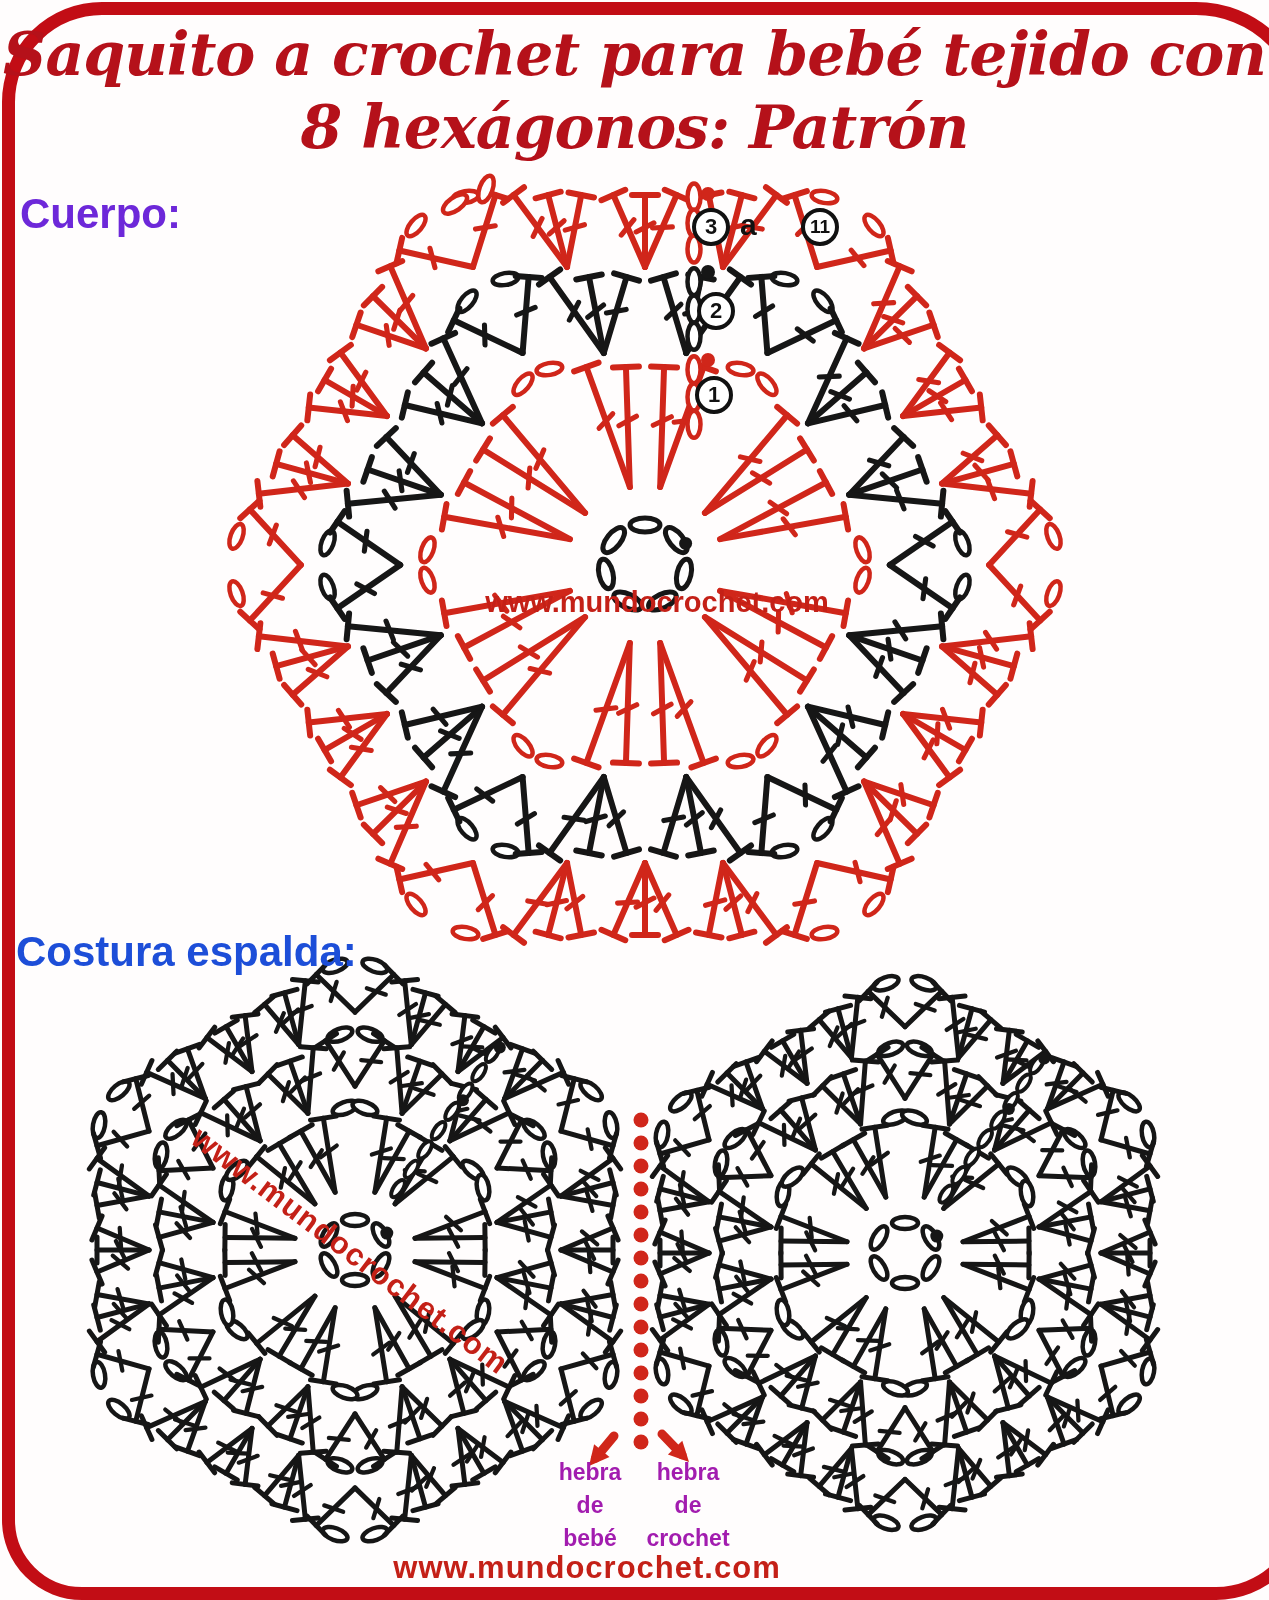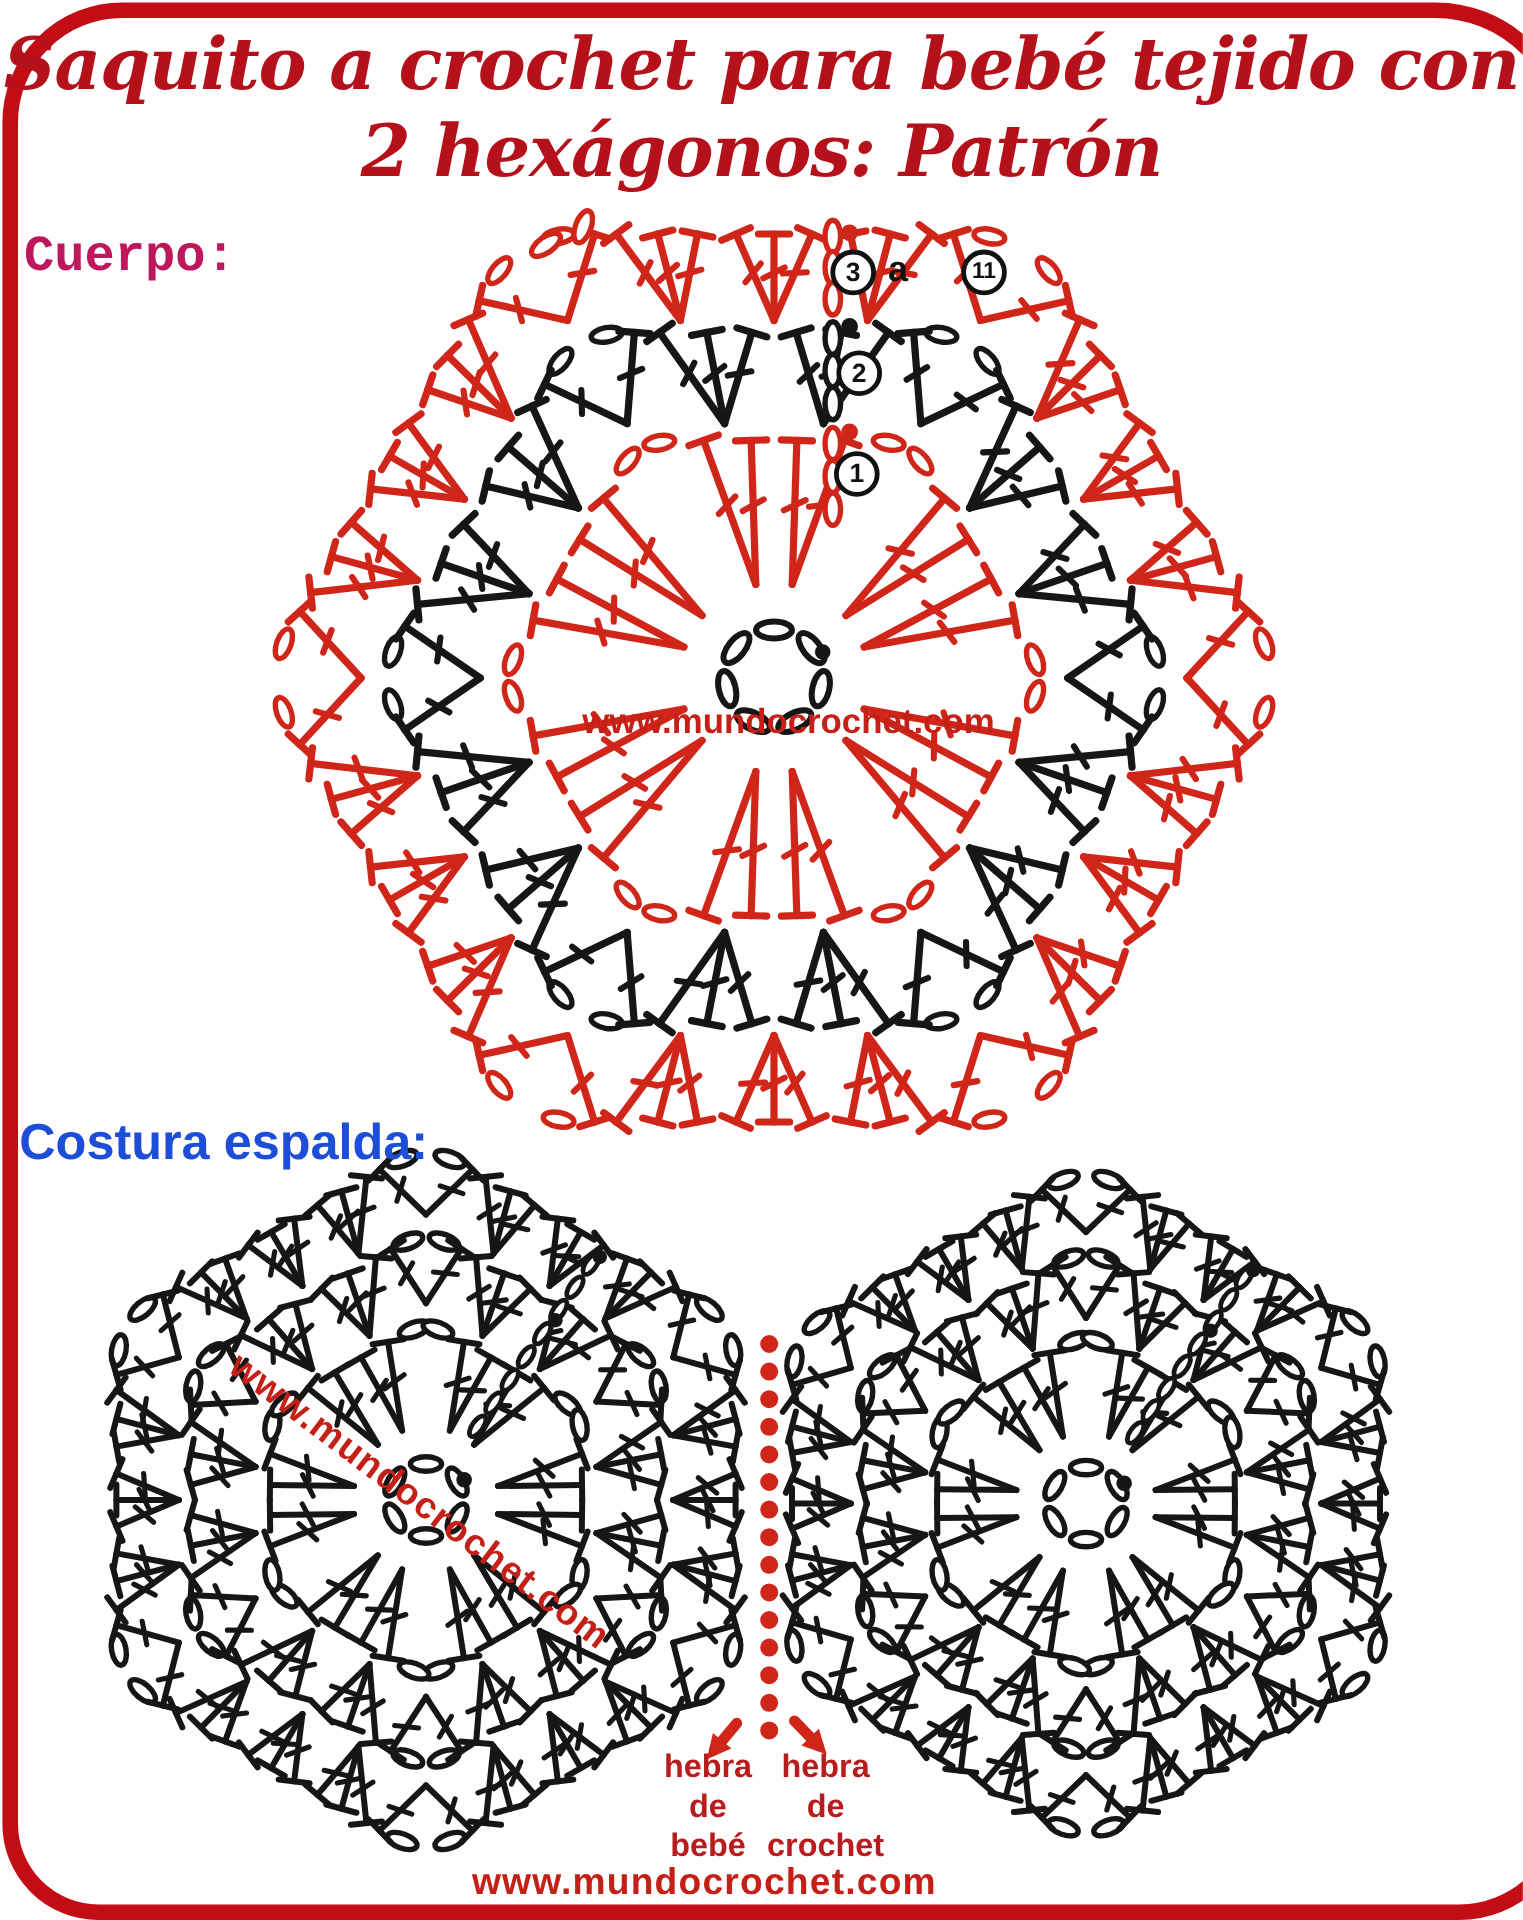--- a/index.html
+++ b/index.html
@@ -17,21 +17,21 @@
   .watermark{position:absolute;font-weight:bold;color:#c42017;}
   #watermark-center{left:407px;top:586px;width:500px;text-align:center;font-size:29px;}
   #watermark-diagonal{left:206px;top:1120px;font-size:31px;letter-spacing:1px;
         transform:rotate(37deg);transform-origin:0 0;white-space:nowrap;}
   #watermark-bottom{left:337px;top:1550px;width:500px;text-align:center;font-size:31px;letter-spacing:1px;}
   .marker-circle{position:absolute;width:38px;height:38px;border:4px solid #111;border-radius:50%;
         background:#fff;box-sizing:border-box;display:flex;align-items:center;justify-content:center;
         font-weight:bold;font-size:22px;color:#111;}
   .marker-plain{position:absolute;font-weight:bold;font-size:30px;color:#111;}
   .seam-label{position:absolute;width:150px;text-align:center;font-weight:bold;
-        font-size:27px;line-height:33px;color:#b91c1c;}
+        font-size:23px;line-height:33px;color:#a21caf;}
   #seam-label-left{left:515px;top:1456px;}
   #seam-label-right{left:613px;top:1456px;}
 </style>
 </head>
 <body>
 
 <div class="page">
   <svg id="diagram-svg" width="1269" height="1600" viewBox="0 0 1269 1600">
       <line x1="415" y1="1238.3371814517368" x2="485" y2="1211.4922456549295" stroke="#161616" stroke-width="5" stroke-linecap="round"></line>
       <line x1="480.345077783072" y1="1199.3542186672207" x2="489.654922216928" y2="1223.6302726426384" stroke="#161616" stroke-width="5" stroke-linecap="round"></line>
@@ -1457,24 +1457,24 @@
       <line x1="614" y1="1436" x2="595.4018439966447" y2="1458.3177872040262" stroke="#d0261a" stroke-width="9" stroke-linecap="round"></line>
       <polygon points="589,1466 594.1214751973158,1444.2337304114076 609.4859007892634,1457.0374184046973" fill="#d0261a"></polygon>
       <line x1="662" y1="1434" x2="682.0586442941577" y2="1454.801557045793" stroke="#d0261a" stroke-width="9" stroke-linecap="round"></line>
       <polygon points="689,1462 667.9188456341085,1454.5444697974287 682.3157315425221,1440.661758385744" fill="#d0261a"></polygon>
     </svg>
 
   <div class="border-frame" style="border-color: rgb(194, 13, 21);"></div>
 
   <div class="title-block" style="color: rgb(181, 17, 26);">
     <div>Saquito a crochet para bebé tejido con</div>
-    <div>2 hexágonos: Patrón</div>
+    <div>8 hexágonos: Patrón</div>
   </div>
 
-  <div class="section-heading" id="cuerpo-heading" style="color: #be185d; font-family: Liberation Mono, monospace;">Cuerpo:</div>
+  <div class="section-heading" id="cuerpo-heading" style="color: #6d28d9;">Cuerpo:</div>
   <div class="section-heading" id="costura-heading" style="color: #1d4ed8;">Costura espalda:</div>
 
   <div class="watermark" id="watermark-center" style="color: rgb(196, 32, 23);">www.mundocrochet.com</div>
   <div class="watermark" id="watermark-diagonal" style="color: rgb(196, 32, 23);">www.mundocrochet.com</div>
   <div class="watermark" id="watermark-bottom" style="color: rgb(196, 32, 23);">www.mundocrochet.com</div>
 
   <div class="marker-circle" style="left:692px;top:208px;">3</div>
   <div class="marker-plain" style="left:740px;top:208px;">a</div>
   <div class="marker-circle" style="left:801px;top:208px;font-size:19px;">11</div>
   <div class="marker-circle" style="left:697px;top:292px;">2</div>

